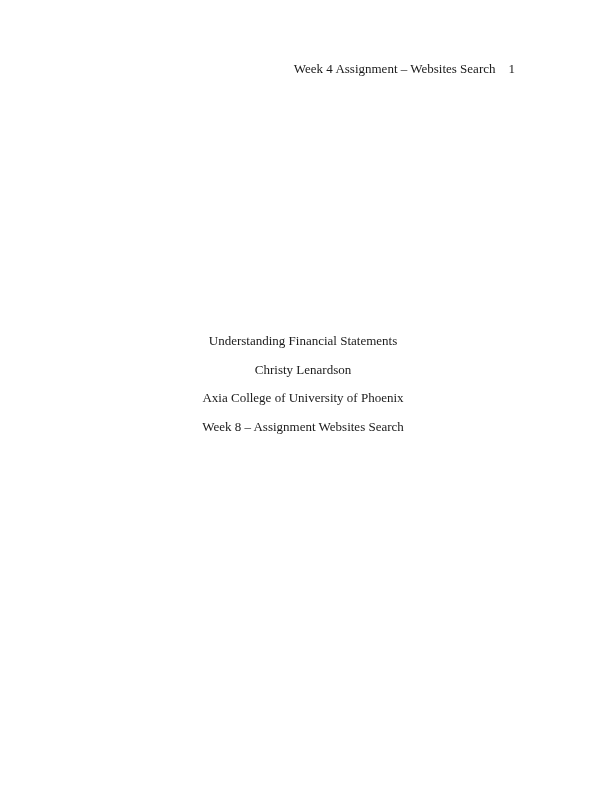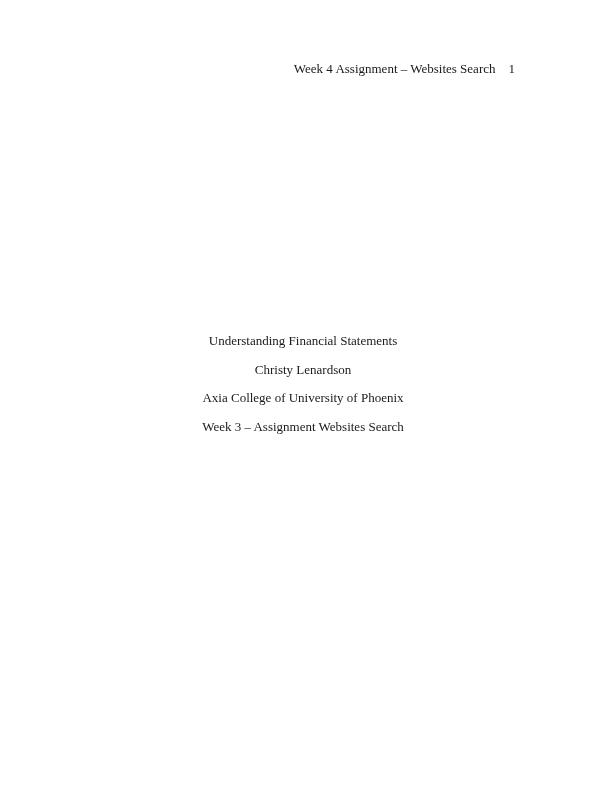--- a/index.html
+++ b/index.html
@@ -50,16 +50,16 @@
 <div class="page">
 
   <div class="page-header">
     <span>Week 4 Assignment – Websites Search</span><span class="page-number">1</span>
   </div>
 
   <div class="title-block">
     <div class="title-line">Understanding Financial Statements</div>
     <div class="title-line">Christy Lenardson</div>
     <div class="title-line">Axia College of University of Phoenix</div>
-    <div class="title-line">Week 3 – Assignment Websites Search</div>
+    <div class="title-line">Week 8 – Assignment Websites Search</div>
   </div>
 
 </div>
 
 </body></html>

